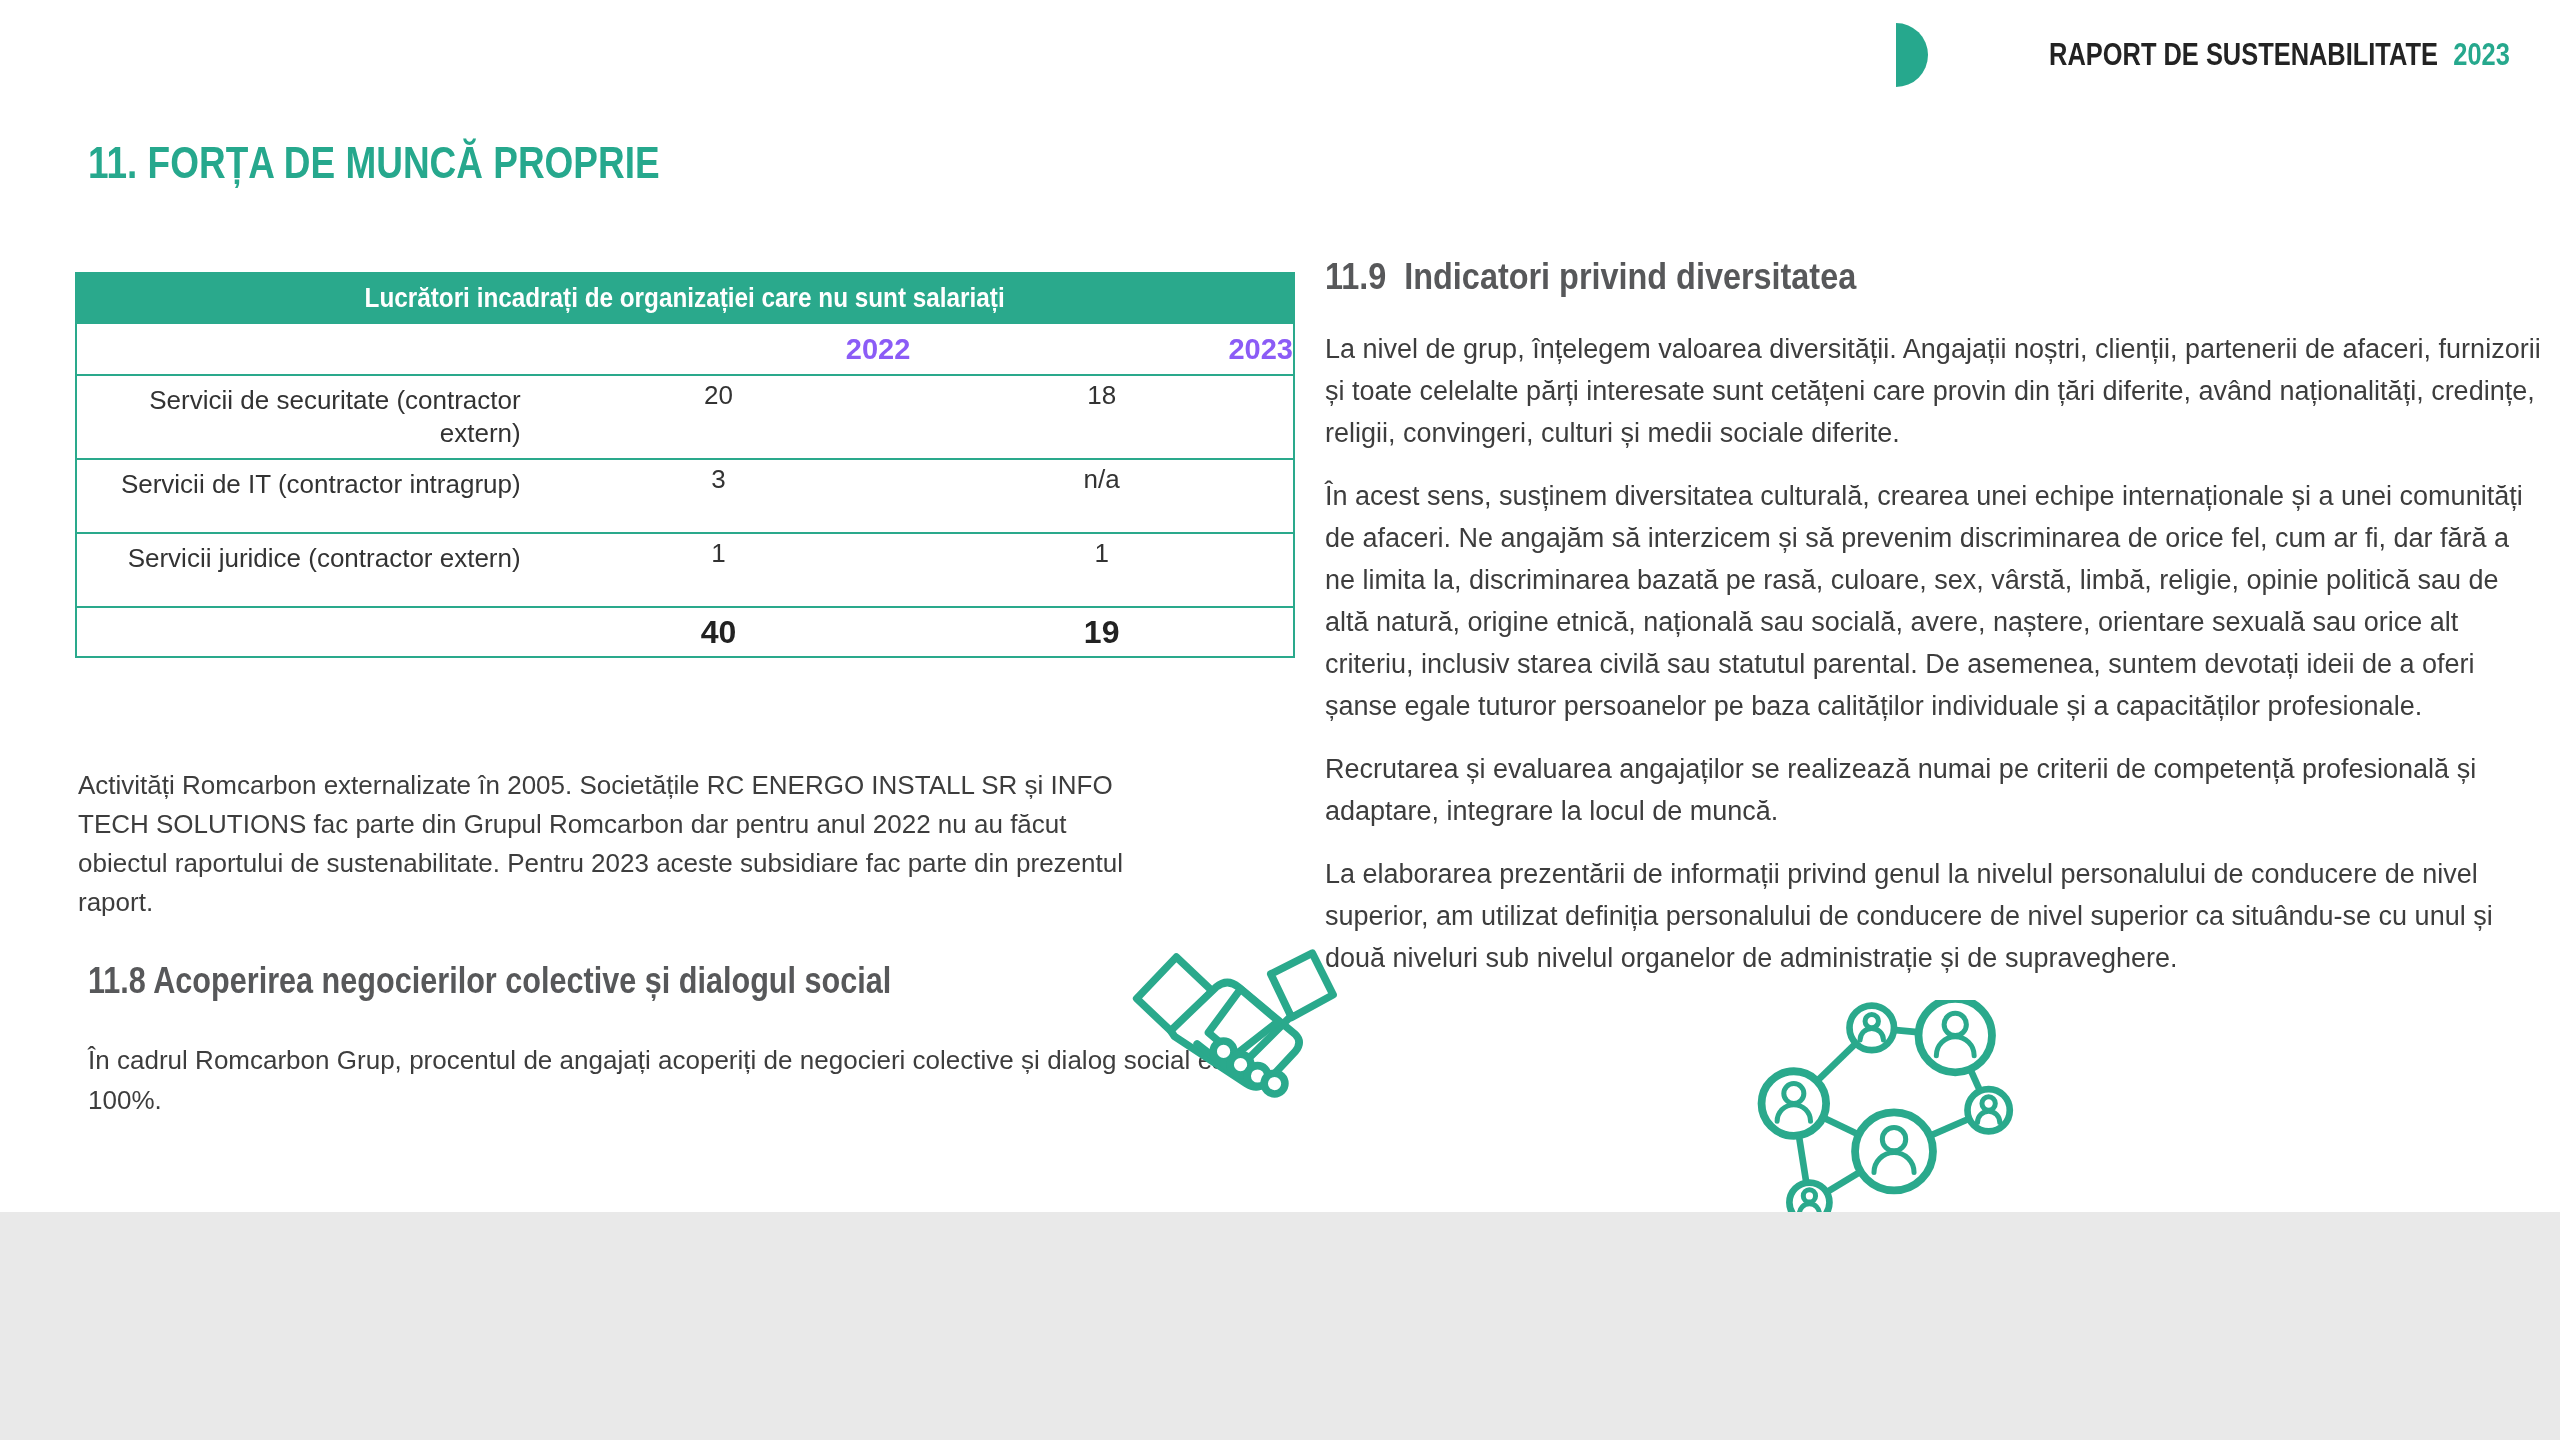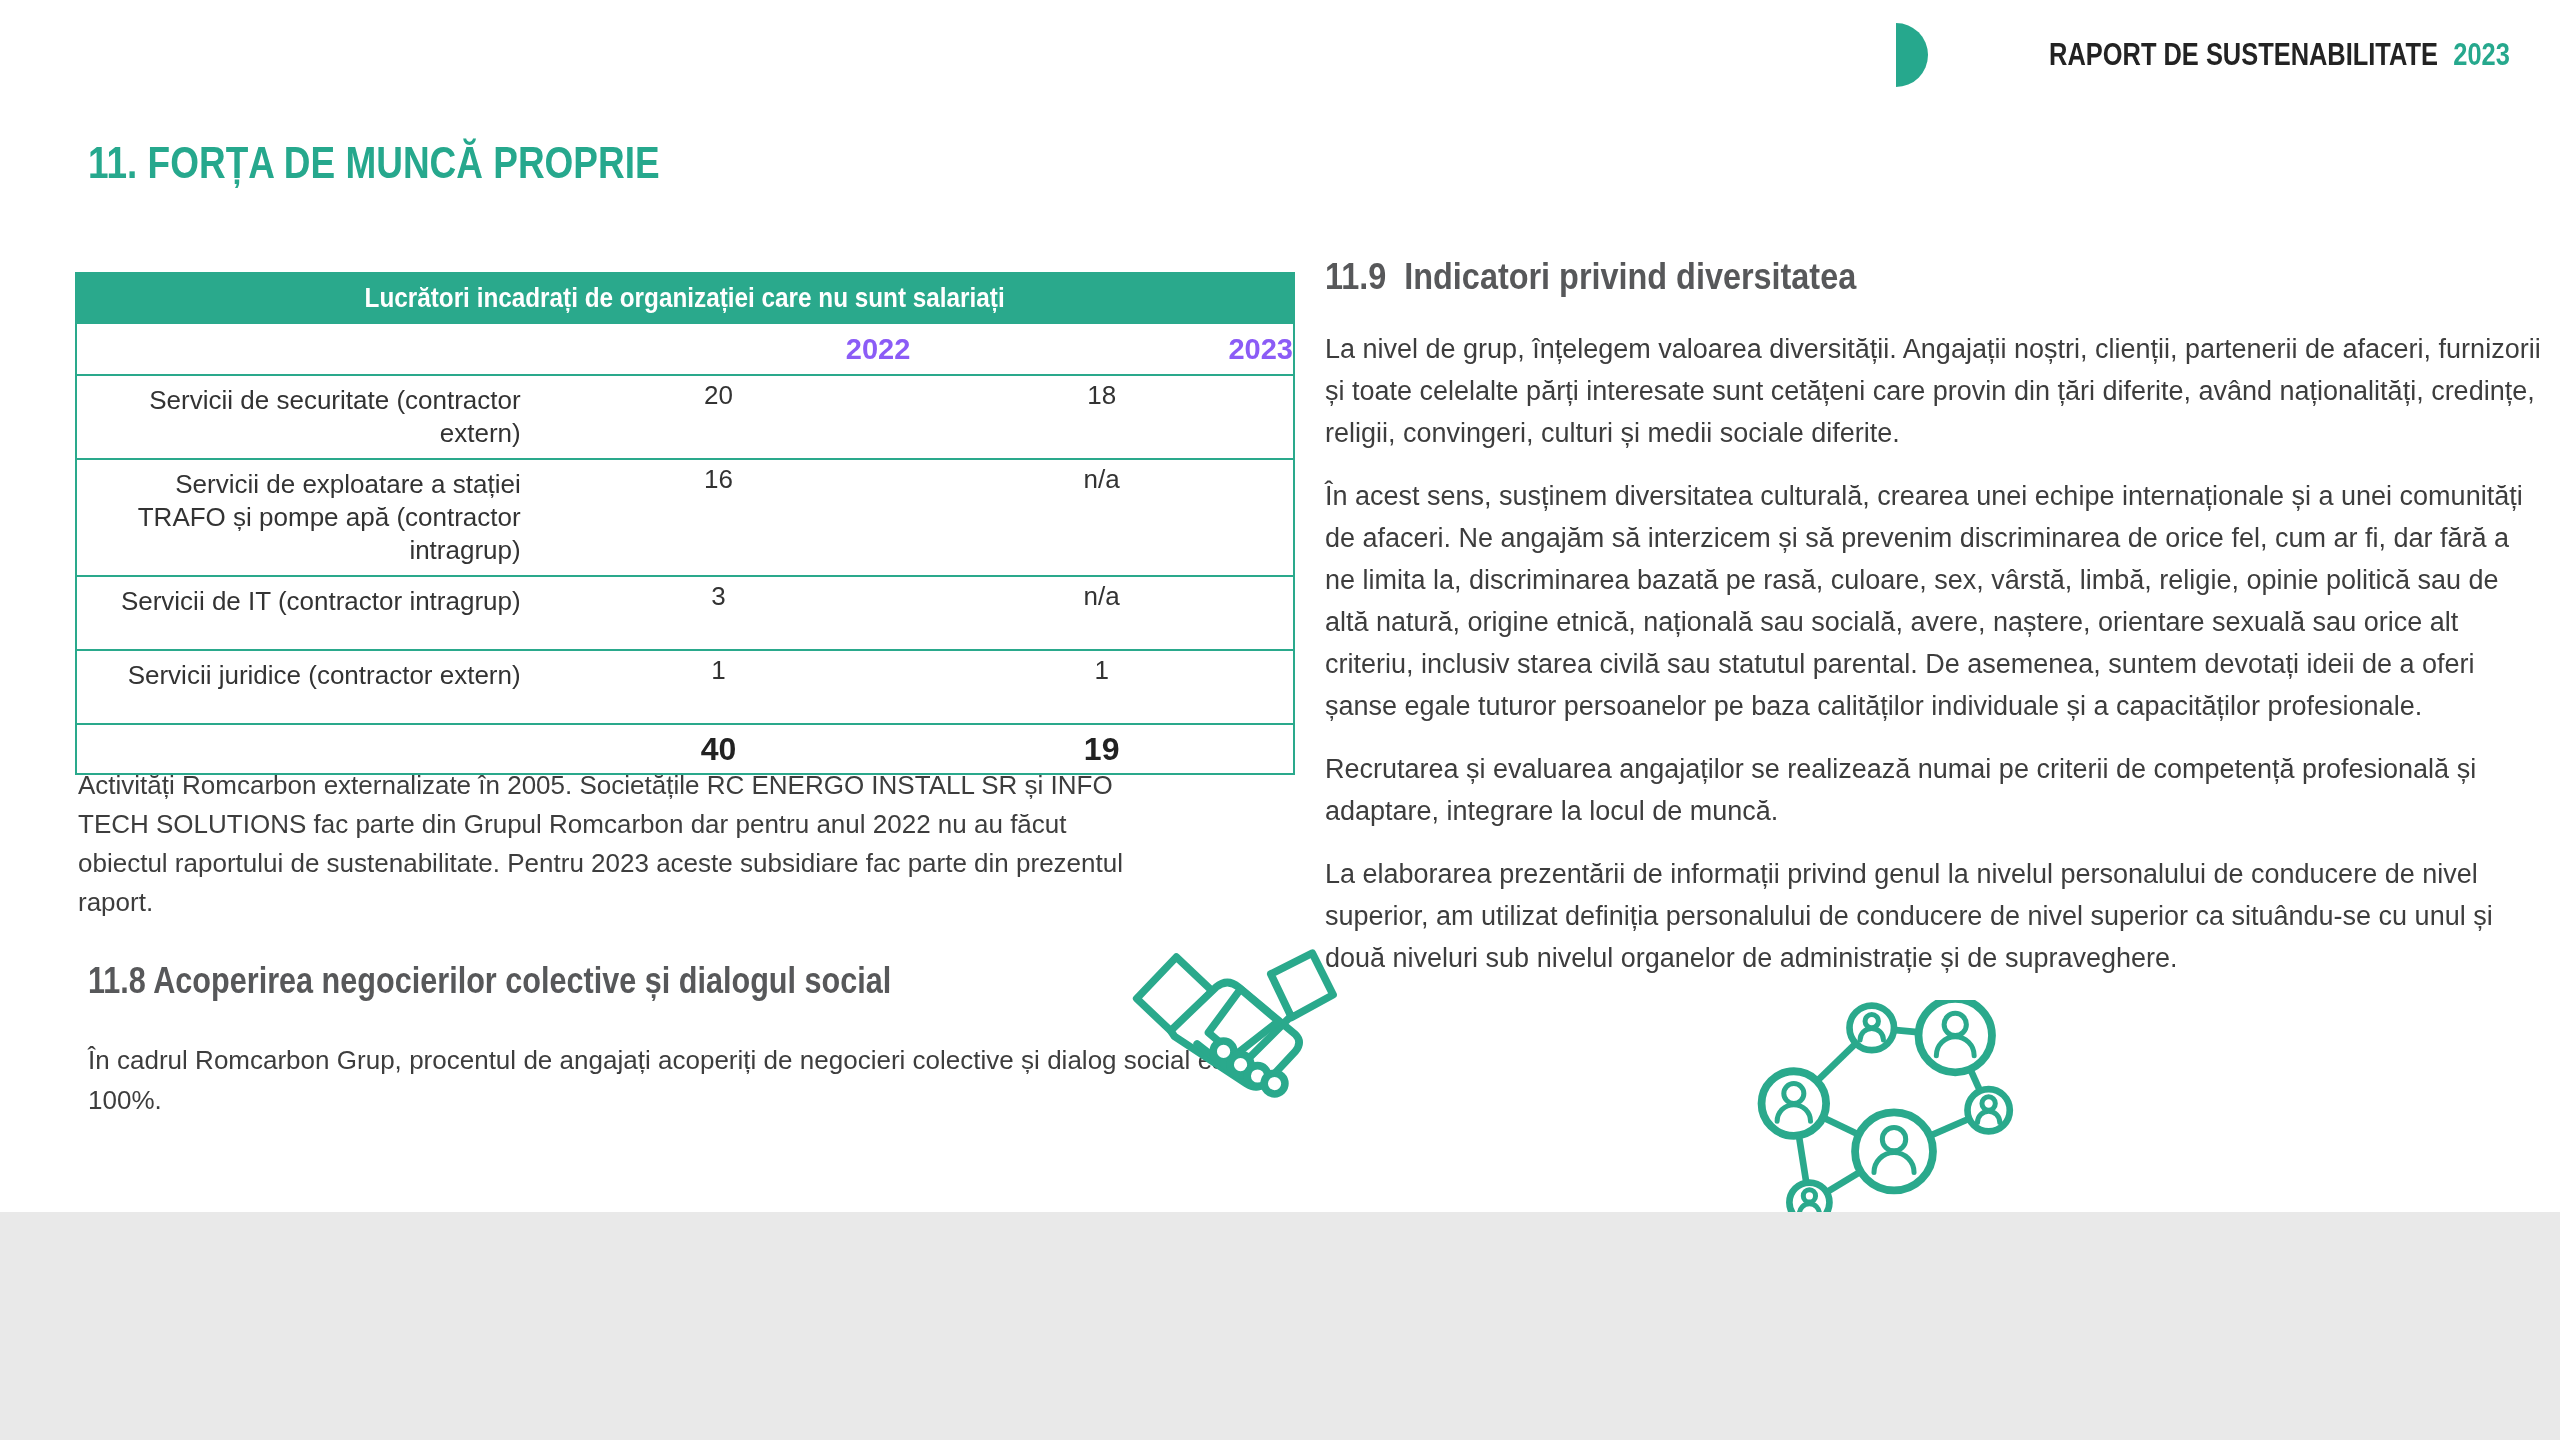--- a/index.html
+++ b/index.html
@@ -88,25 +88,20 @@
       </tr>
       <tr class="years">
         <td></td>
         <td>2022</td>
         <td>2023</td>
       </tr>
       <tr class="r1">
         <td class="label">Servicii de securitate (contractor extern)</td>
         <td class="val">20</td>
         <td class="val">18</td>
-      </tr>
-      <tr class="r2">
-        <td class="label">Servicii de exploatare a stației TRAFO și pompe apă (contractor intragrup)</td>
-        <td class="val">16</td>
-        <td class="val">n/a</td>
       </tr>
       <tr class="r3">
         <td class="label">Servicii de IT (contractor intragrup)</td>
         <td class="val">3</td>
         <td class="val">n/a</td>
       </tr>
       <tr class="r4">
         <td class="label">Servicii juridice (contractor extern)</td>
         <td class="val">1</td>
         <td class="val">1</td>

